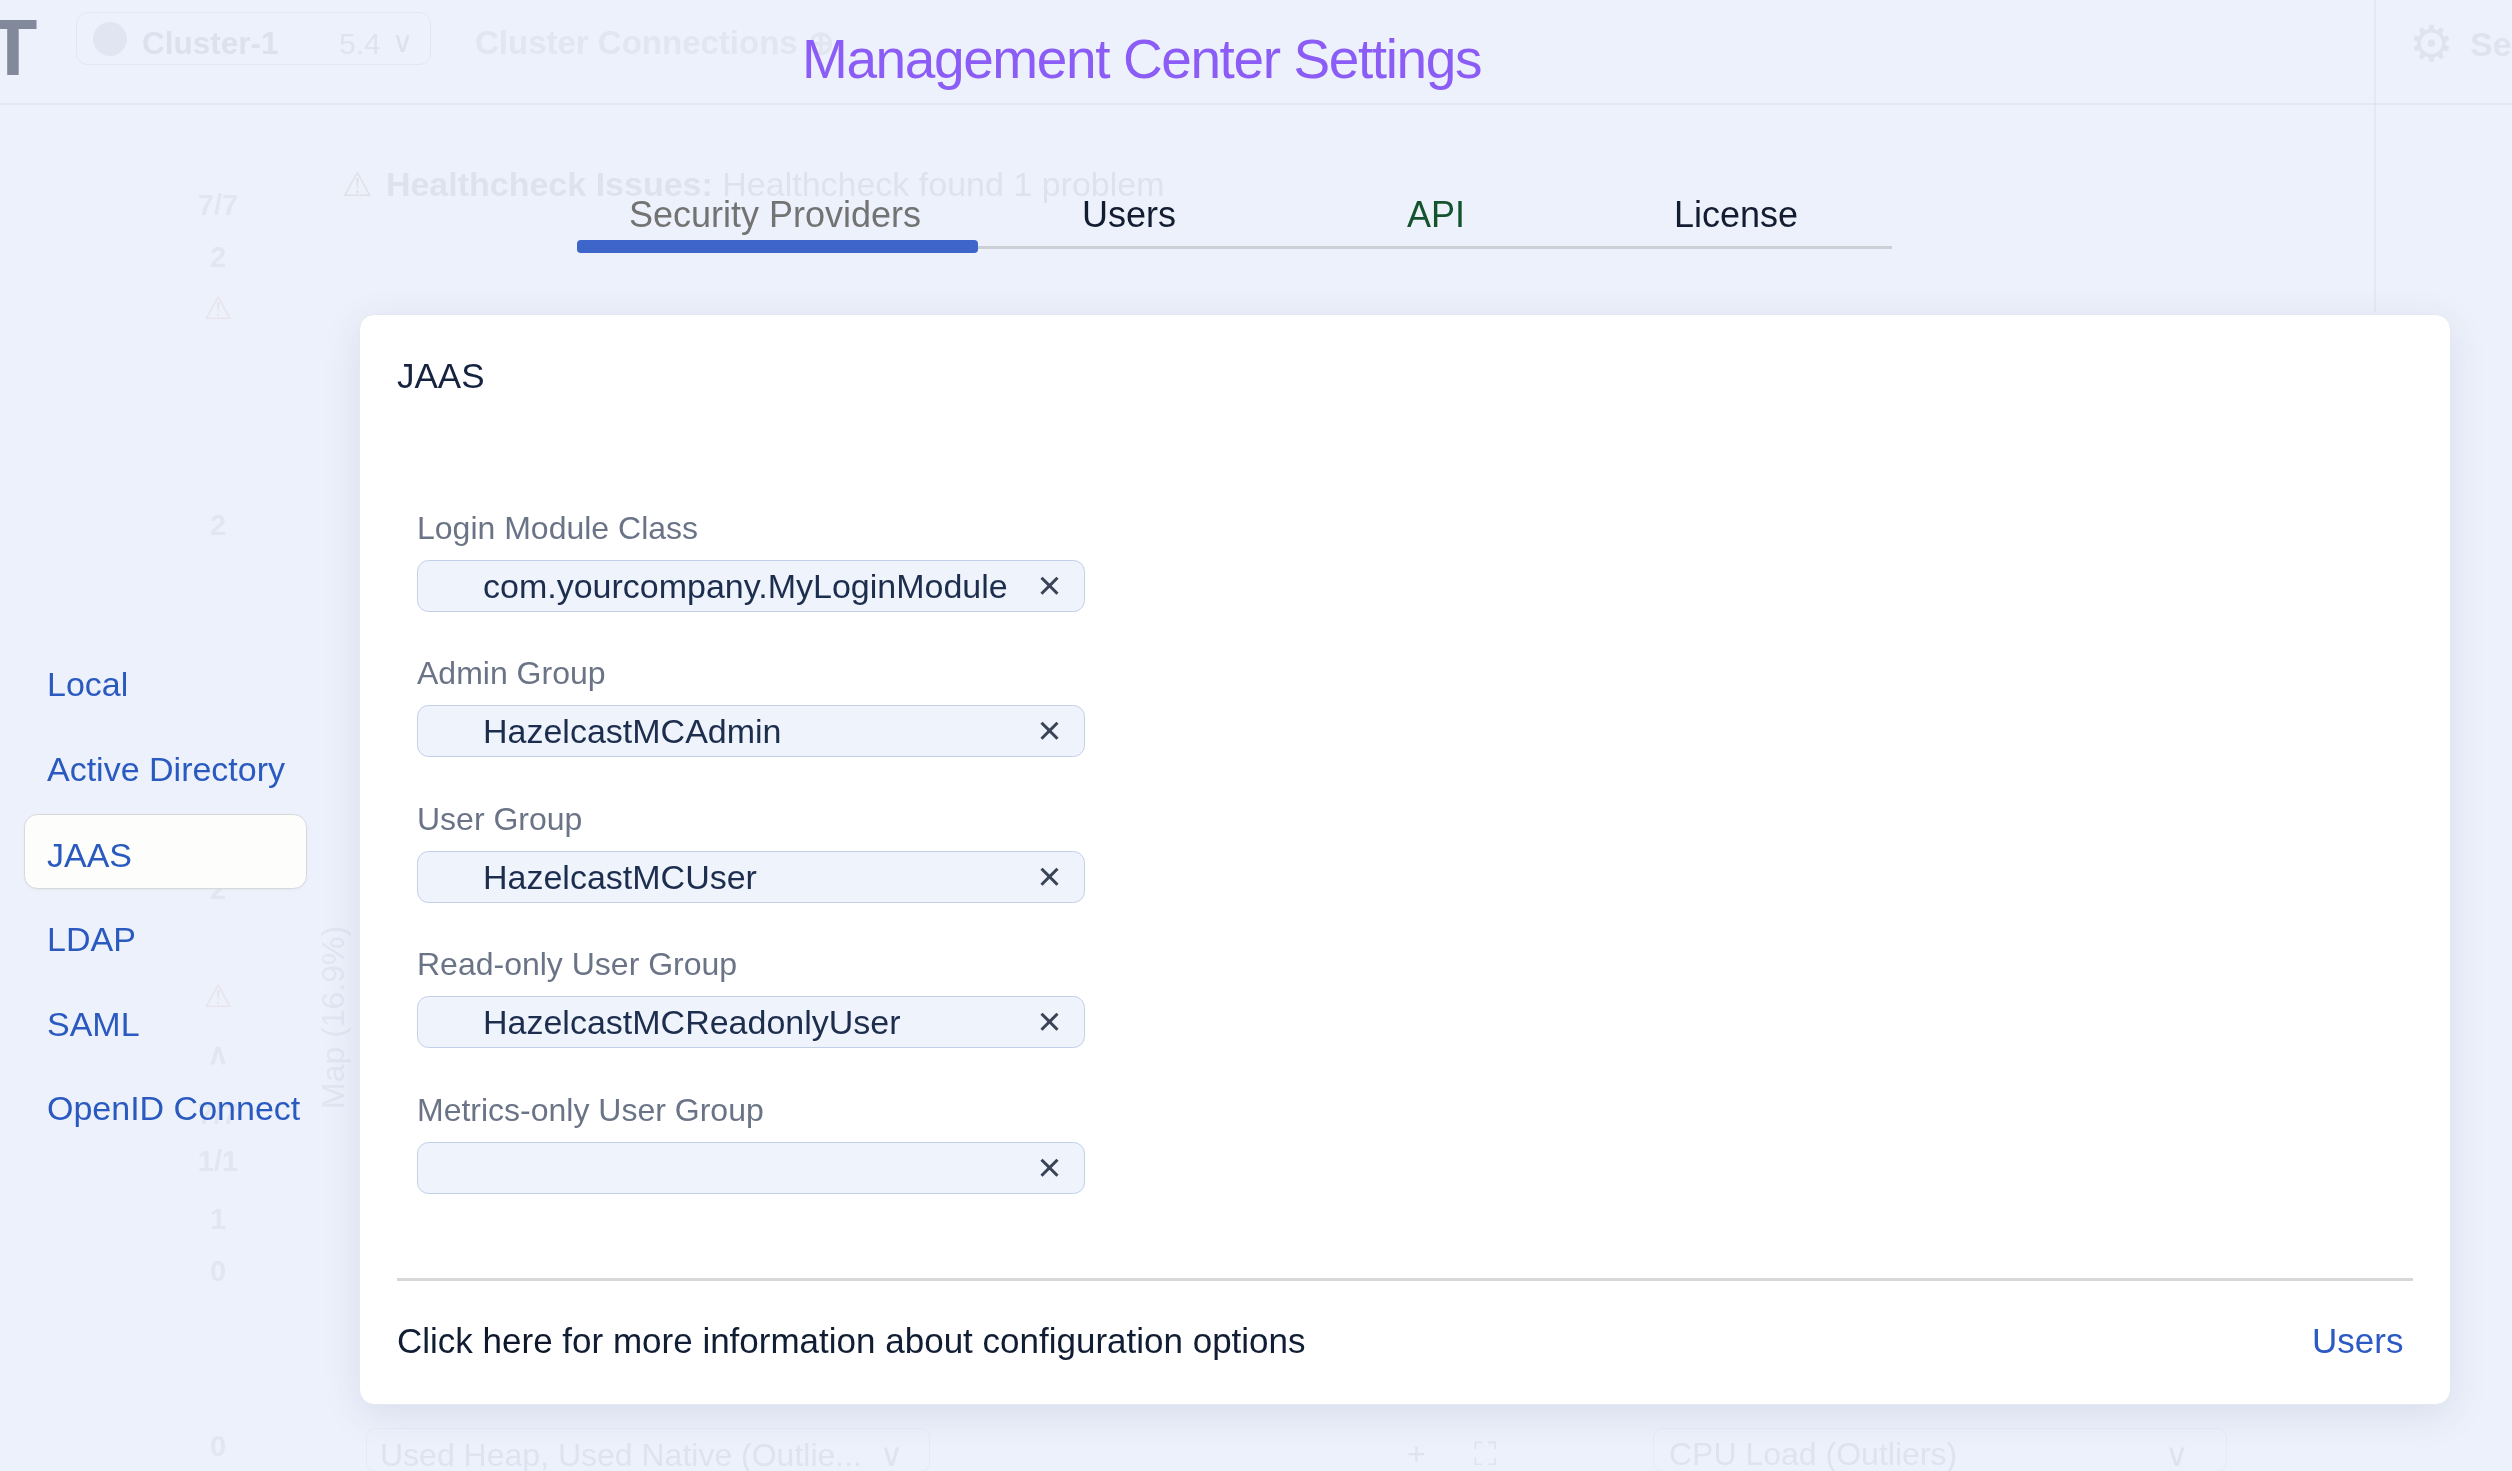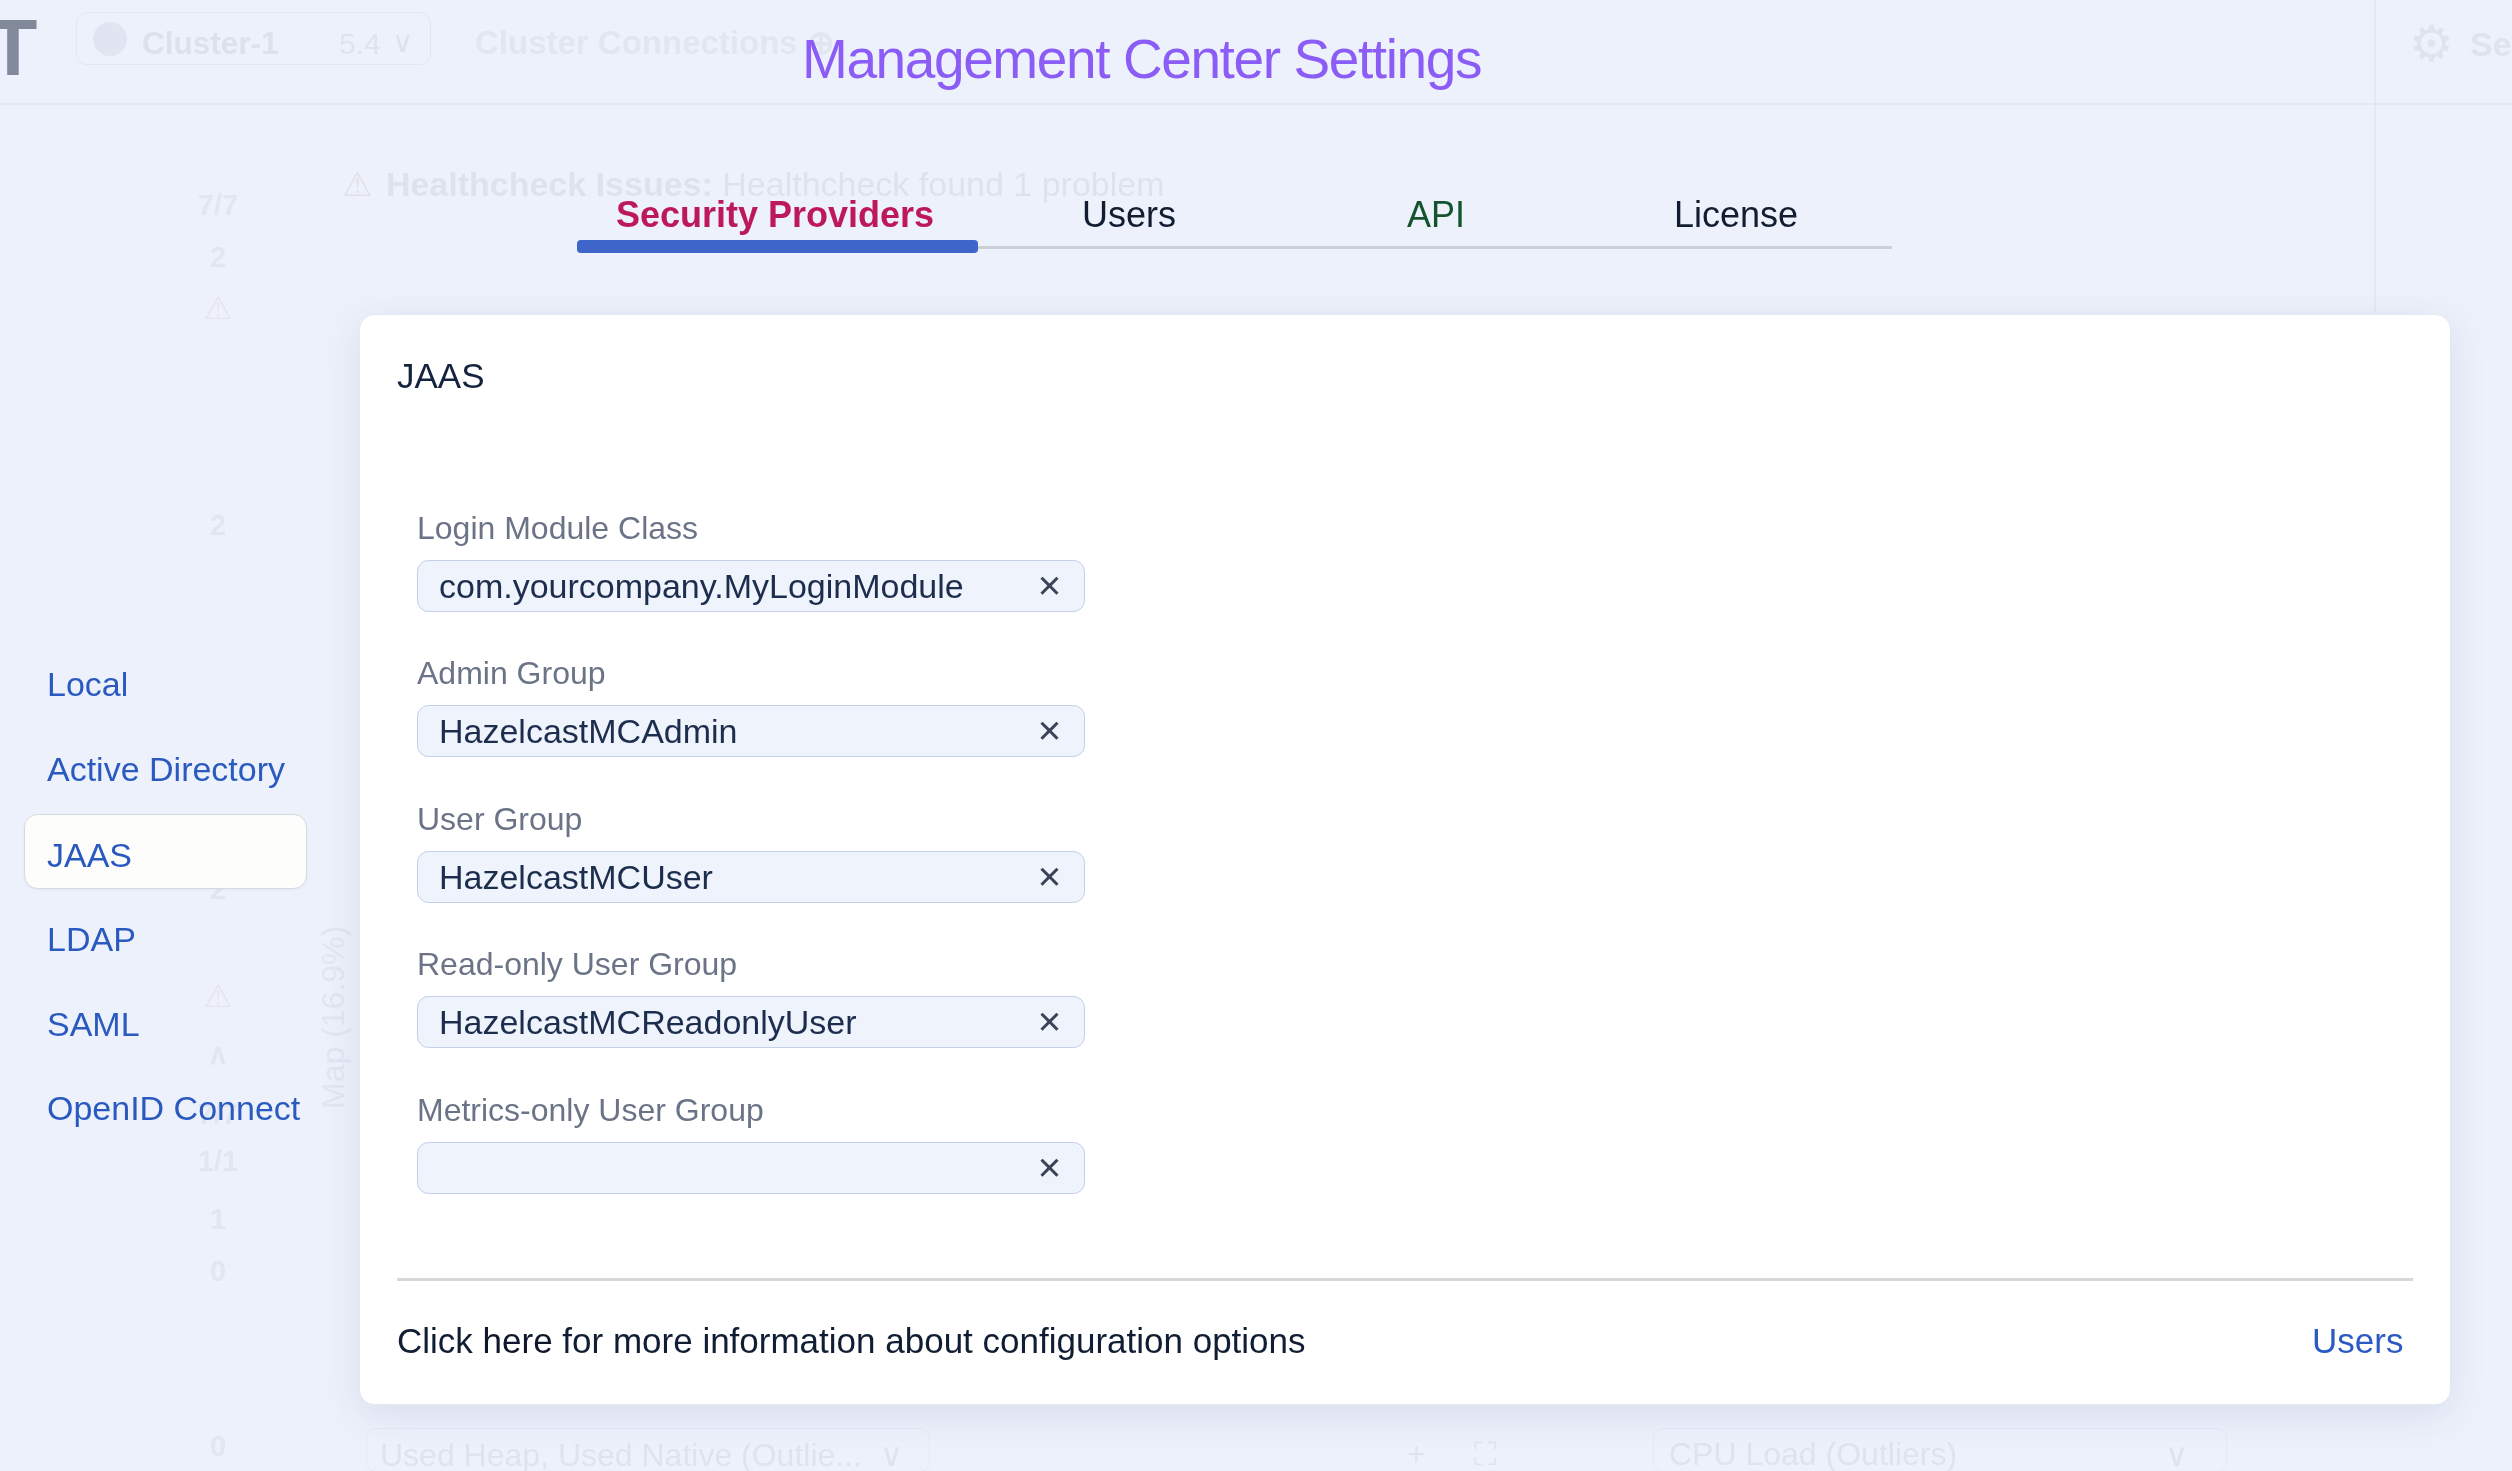--- a/index.html
+++ b/index.html
@@ -41,21 +41,21 @@
   .bg-bottom-text { position:absolute; font-size:32px; color:rgba(70,85,120,0.09); white-space:nowrap; top:1436px; }
 
   
   .title {
     position:absolute; z-index:2; left:802px; top:27px;
     font-size:55px; font-weight:500; letter-spacing:-1.4px; color:#8b5cf6;
   }
 
   .tabs { position:absolute; z-index:2; left:0; top:0; }
   .tab { position:absolute; top:194px; transform:translateX(-50%); font-size:36px; cursor:default; white-space:nowrap; }
-  .tab-0 { left:775px;  color:#be185d; font-weight:700; }
+  .tab-0 { left:775px;  color:#737373; font-weight:400; }
   .tab-1 { left:1129px; color:#121d31; }
   .tab-2 { left:1436px; color:#14532d; }
   .tab-3 { left:1736px; color:#121d31; }
   .tab-underline-track { position:absolute; left:577px; top:246px; width:1315px; height:2.9px; background:#cbd0d7; }
   .tab-underline-active { position:absolute; left:577px; top:240px; width:401px; height:13.4px; background:#3e65ca; border-radius:3.8px; }
 
   .sidebar { position:absolute; z-index:2; left:0; top:325px; width:359px; }
   .side-item { position:absolute; left:47px; font-size:34px; color:#2a5ac0; white-space:nowrap; cursor:pointer; }
   .side-0 { top:340px; } .side-1 { top:425px; } .side-2 { top:511px; }
   .side-3 { top:595px; } .side-4 { top:680px; } .side-5 { top:764px; }
@@ -72,21 +72,21 @@
   }
   .panel-heading { position:absolute; left:37px; top:41px; font-size:35px; color:#15233f; }
   .panel-desc { position:absolute; left:37px; top:111px; font-size:35px; color:#15233f; white-space:nowrap; }
 
   .field { position:absolute; left:37px; width:668px;margin-left:20px; }
   .f0 { top:195px; } .f1 { top:340px; } .f2 { top:486px; } .f3 { top:631px; } .f4 { top:777px; }
   .field-label { font-size:32px; color:#6b7487; margin-bottom:13.4px; white-space:nowrap; }
   .input {
     position:relative; width:668px; height:52px;
     background:#eef3fc; border:1.9px solid #c3cfe9; border-radius:11.5px;
-    display:flex; align-items:center; cursor:text;
+    display:flex; align-items:center; cursor:text;padding-left:44px;
   }
   .input-value { margin-left:21px; font-size:34px; color:#1d2d4d; white-space:nowrap; }
   .clear-btn {
     position:absolute; right:13.4px; top:50%; transform:translateY(-50%);
     font-size:31px; color:#3a4456; width:42px; height:42px;
     display:flex; align-items:center; justify-content:center; cursor:pointer;
   }
 
   .panel-divider { position:absolute; left:37px; top:963px; width:2016px; height:2.9px; background:#d8d8da; }
   .panel-footer-text { position:absolute; left:37px; top:1006px; font-size:35px; color:#101d33; white-space:nowrap; }

